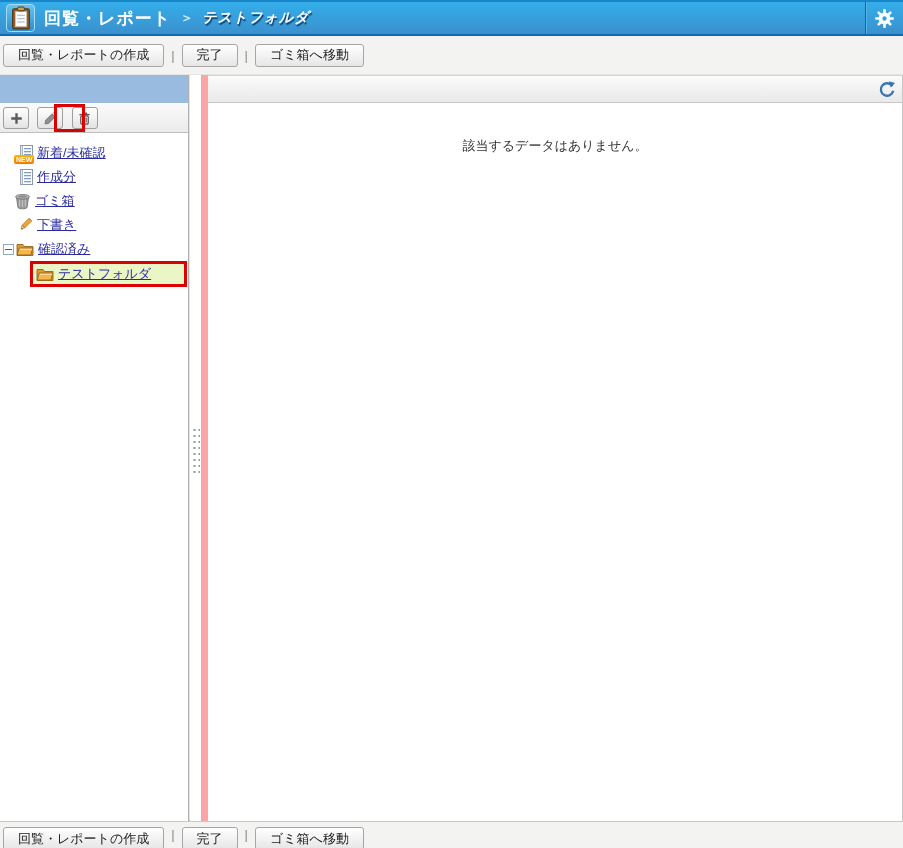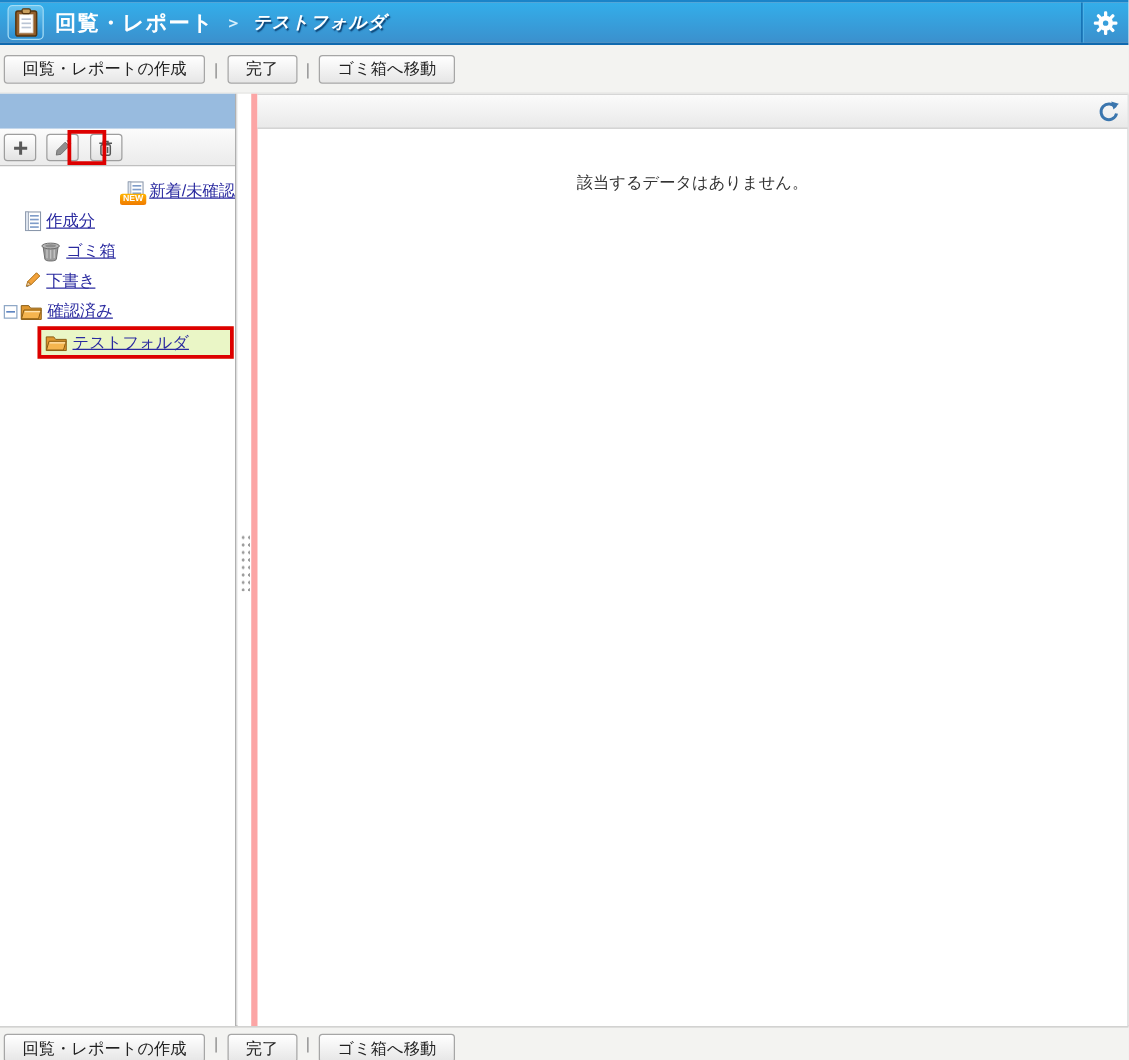--- a/index.html
+++ b/index.html
@@ -96,21 +96,21 @@
     border:3px solid #dd0000; background:#eaf6c6;
   }
 
   .splitter { position:absolute; left:190px; top:0; width:11px; height:746px; background:#fff; }
   .splitter-handle {
     position:absolute; left:2px; top:352px; width:8px; height:46px;
     background-image:radial-gradient(#9c9c9c 1px, transparent 1.2px);
     background-size:5px 6px; cursor:col-resize;
   }
 
-  .content { position:absolute; left:201px; top:0; width:702px; height:746px; background:#fff; border-left:5px solid #fca5a5; border-right:1px solid #c6c6c6; }
+  .content { position:absolute; left:201px; top:0; width:702px; height:746px; background:#fff; border-left:7px solid #fca5a5; border-right:1px solid #c6c6c6; }
   .content-head {
     height:28px; background:linear-gradient(#fbfbfb,#e9e9e9);
     border-top:1px solid #d6d6d6; border-bottom:1px solid #c6c6c6;
     display:flex; align-items:center; justify-content:flex-end; padding-right:6px;
   }
   .refresh-btn { display:inline-flex; cursor:pointer; }
   .empty-msg { text-align:center; padding-top:34px; font-size:13px; color:#333; }
 </style>
 </head>
 <body>
@@ -179,21 +179,21 @@
             <path d="M7.5 4.5V2.8h5v1.7" fill="none" stroke="#555" stroke-width="1.6"></path>
             <rect x="5" y="6.5" width="10" height="11" rx="1.4" fill="none" stroke="#555" stroke-width="1.6"></rect>
             <path d="M7.8 8.8v6.4M10 8.8v6.4M12.2 8.8v6.4" stroke="#555" stroke-width="1.4"></path>
           </svg>
         </span>
         <div class="annotation-frame-tool"></div>
       </div>
 
       <div class="tree">
 
-        <div class="tree-row" style="padding-left:20px;justify-content:flex-end;">
+        <div class="tree-row" style="padding-left:20px;">
           <span class="tree-icon">
             <svg width="13" height="16" viewBox="0 0 13 16">
               <rect x="0.5" y="0.5" width="12" height="15" fill="#ffffff" stroke="#8a97ab"></rect>
               <rect x="0.5" y="0.5" width="2.2" height="15" fill="#dde4ee" stroke="#8a97ab" stroke-width="0.6"></rect>
               <rect x="4" y="3" width="7" height="1.3" fill="#7f9cc9"></rect>
               <rect x="4" y="6" width="7" height="1.3" fill="#7f9cc9"></rect>
               <rect x="4" y="9" width="7" height="1.3" fill="#7f9cc9"></rect>
               <rect x="4" y="12" width="7" height="1.3" fill="#7f9cc9"></rect>
             </svg>
             <span class="new-badge">NEW</span>
@@ -208,21 +208,21 @@
               <rect x="0.5" y="0.5" width="2.2" height="15" fill="#dde4ee" stroke="#8a97ab" stroke-width="0.6"></rect>
               <rect x="4" y="3" width="7" height="1.3" fill="#7f9cc9"></rect>
               <rect x="4" y="6" width="7" height="1.3" fill="#7f9cc9"></rect>
               <rect x="4" y="9" width="7" height="1.3" fill="#7f9cc9"></rect>
               <rect x="4" y="12" width="7" height="1.3" fill="#7f9cc9"></rect>
             </svg>
           </span>
           <a class="tree-link">作成分</a>
         </div>
 
-        <div class="tree-row" style="padding-left:32px;">
+        <div class="tree-row" style="padding-left:14px;">
           <span class="tree-icon">
             <svg width="17" height="17" viewBox="0 0 17 17">
               <path d="M2.6 5l1.3 9.2c.1.9 1.5 1.6 4.6 1.6s4.5-.7 4.6-1.6L14.4 5z" fill="#9a9a9a" stroke="#6e6e6e" stroke-width="0.8"></path>
               <path d="M5.6 6.5v7M8.5 6.8v7.2M11.4 6.5v7" stroke="#c4c4c4" stroke-width="1.1"></path>
               <ellipse cx="8.5" cy="3.8" rx="7" ry="2.3" fill="#b5b5b5" stroke="#6e6e6e" stroke-width="0.8"></ellipse>
               <ellipse cx="8.5" cy="3.6" rx="4.2" ry="1.2" fill="#8d8d8d"></ellipse>
             </svg>
           </span>
           <a class="tree-link">ゴミ箱</a>
         </div>

